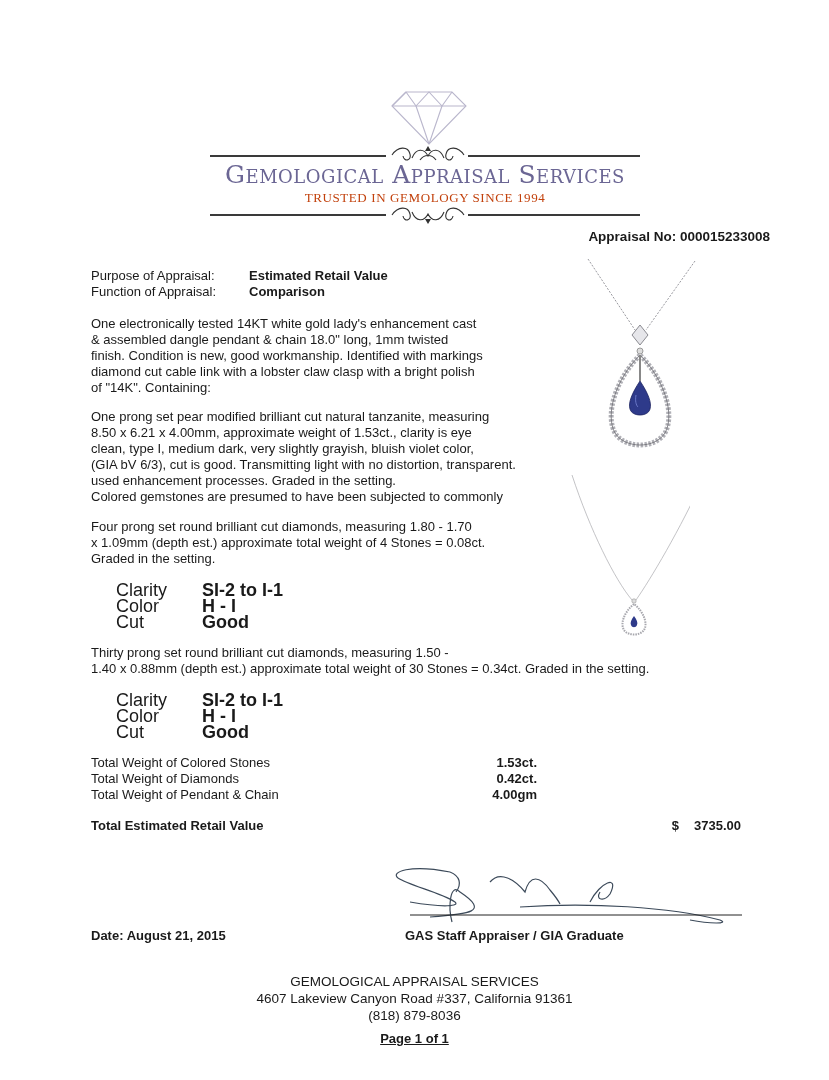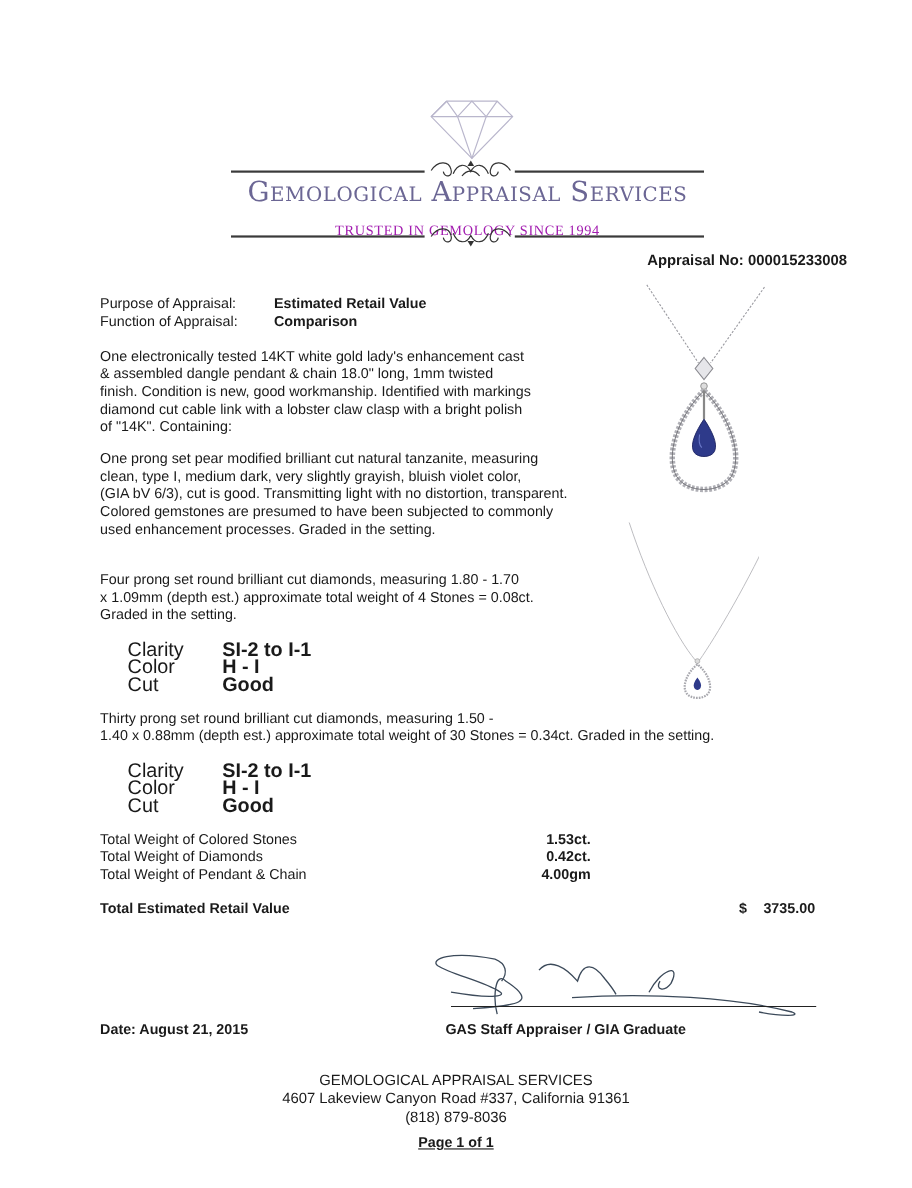--- a/index.html
+++ b/index.html
@@ -7,22 +7,22 @@
            font-family: "Liberation Sans", sans-serif; color: #1a1a1a; font-size: 13px; }
 
     
     #logo { position: absolute; left: 210px; top: 88px; width: 430px; height: 135px; }
     #logo-diamond { position: absolute; left: 180px; top: 0px; width: 78px; height: 58px; }
     .logo-line { position: absolute; height: 2px; background: #3a3a3a; }
     .flourish { position: absolute; width: 76px; height: 22px; }
     #logo-title { position: absolute; left: 0; top: 72px; width: 430px; text-align: center;
       font-family: "DejaVu Serif", "Liberation Serif", serif; color: #6b6694; font-size: 25px;
       letter-spacing: 0.5px; white-space: nowrap; font-variant: small-caps; }
-    #logo-tagline { position: absolute; left: 0; top: 114px; width: 430px; text-align: center;
-      font-family: "Liberation Serif", serif; color: #a21caf; font-size: 13px; letter-spacing: 0.6px; }
+    #logo-tagline { position: absolute; left: 0; top: 102px; width: 430px; text-align: center;
+      font-family: "Liberation Serif", serif; color: #c2410c; font-size: 13px; letter-spacing: 0.6px; }
 
     #appraisal-no { position: absolute; right: 59px; top: 229px; font-weight: bold; font-size: 13.5px; }
 
     .row { position: absolute; left: 91px; font-size: 13px; line-height: 16px; white-space: nowrap; }
     .lbl { display: inline-block; width: 158px; }
     .val-bold { font-weight: bold; }
 
     .para { position: absolute; left: 91px; font-size: 13px; line-height: 16px; color: #1a1a1a; }
 
     .grade { position: absolute; left: 116px; font-size: 18px; line-height: 16px; }
@@ -97,24 +97,25 @@
 <div class="para" style="top:316px;">
   <div>One electronically tested 14KT white gold lady's enhancement cast</div>
   <div>&amp; assembled dangle pendant &amp; chain 18.0" long, 1mm twisted</div>
   <div>finish. Condition is new, good workmanship.  Identified with markings</div>
   <div>diamond cut cable link with a lobster claw clasp with a bright polish</div>
   <div>of "14K".  Containing:</div>
 </div>
 
 <div class="para" style="top:409px;">
   <div>One prong set pear modified brilliant cut natural tanzanite, measuring</div>
+  <div>8.50 x 6.21 x 4.00mm, approximate weight of 1.53ct., clarity is eye</div>
   <div>clean, type I, medium dark, very slightly grayish, bluish violet color,</div>
   <div>(GIA bV 6/3), cut is good. Transmitting light with no distortion, transparent.</div>
+  <div>used enhancement processes. Graded in the setting.</div>
   <div>Colored gemstones are presumed to have been subjected to commonly</div>
-  <div>used enhancement processes. Graded in the setting.</div>
 </div>
 
 <div class="para" style="top:519px;">
   <div>Four prong set round brilliant cut diamonds, measuring 1.80 - 1.70</div>
   <div>x 1.09mm (depth est.) approximate total weight of 4 Stones = 0.08ct.</div>
   <div>Graded in the setting.</div>
 </div>
 <div class="grade" style="top:582px;">
   <div><span class="g-lbl">Clarity</span><span class="g-val">SI-2 to I-1</span></div>
   <div><span class="g-lbl">Color</span><span class="g-val">H - I</span></div>

